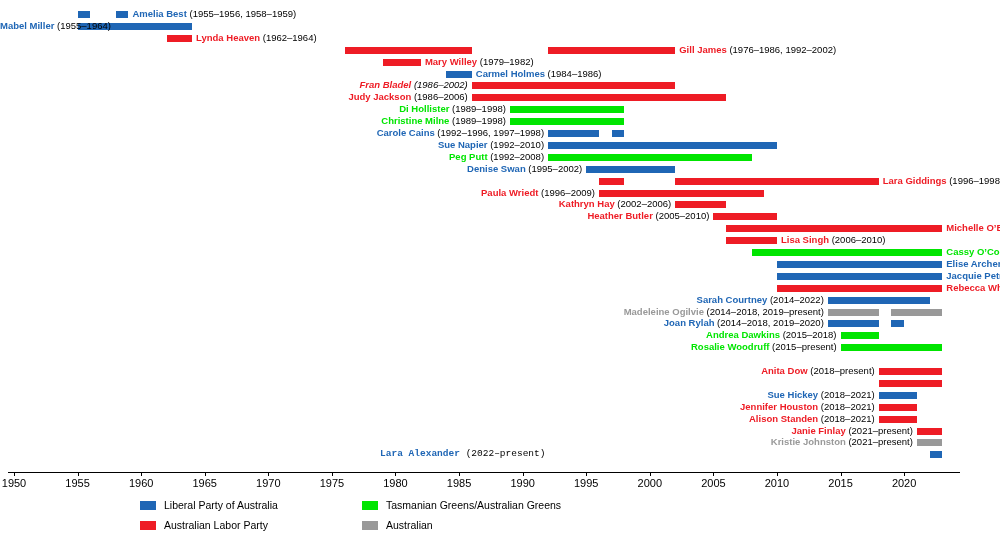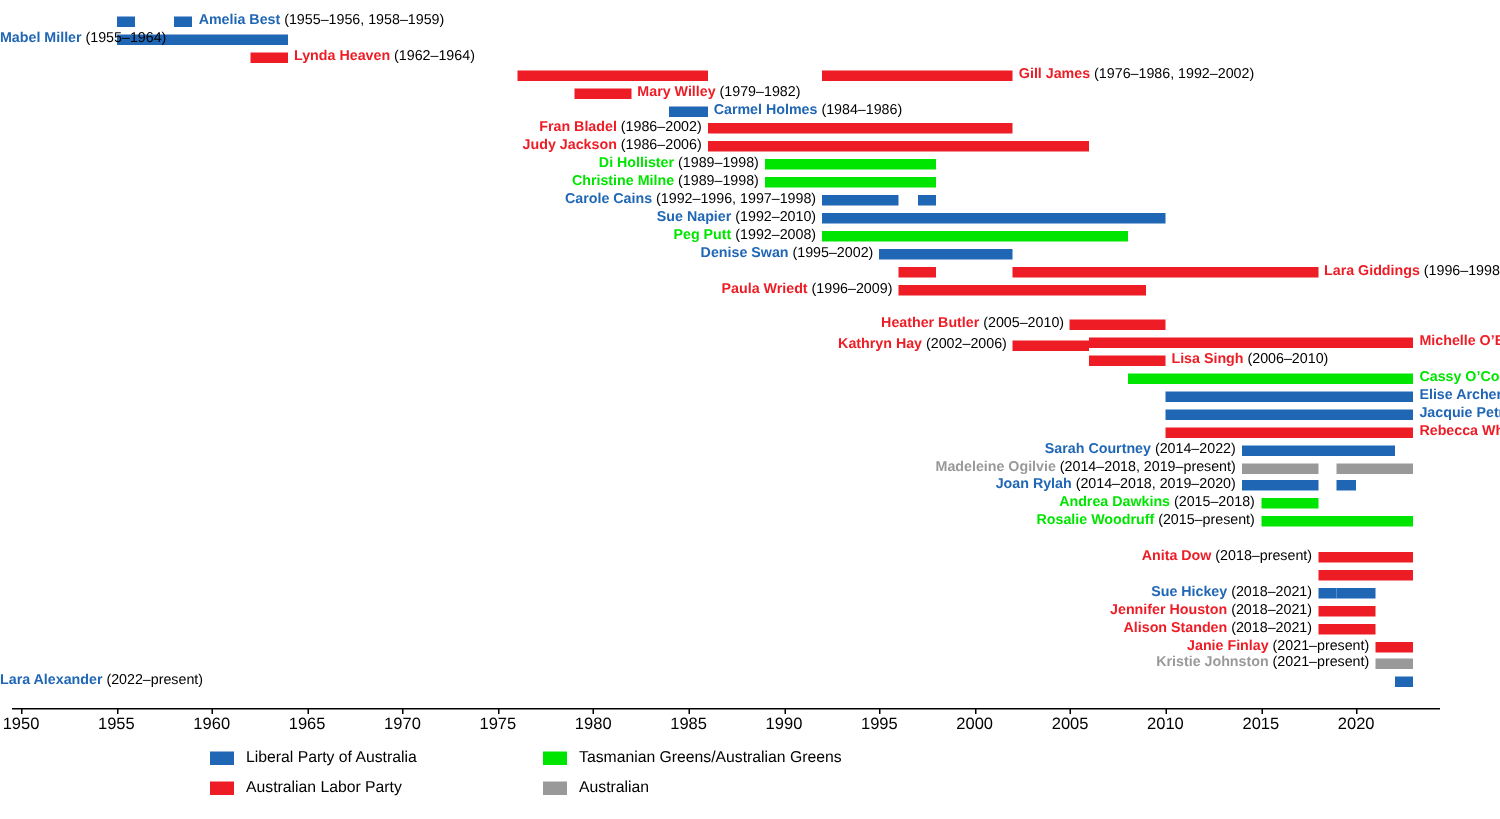--- a/index.html
+++ b/index.html
@@ -135,21 +135,21 @@
         <div class="rowlabel" style="left: 679.243px;"><span class="nm" style="color: rgb(238, 28, 37);">Gill James</span><span class="yr"> (1976–1986, 1992–2002)</span></div>
       </div>
       <div class="row" style="top: 56.6px; left: 0px; width: 1000px;">
         <div class="bar" style="left: 382.77px; width: 38.1486px; background: rgb(238, 28, 37);"></div>
         <div class="rowlabel" style="left: 424.919px;"><span class="nm" style="color: rgb(238, 28, 37);">Mary Willey</span><span class="yr"> (1979–1982)</span></div>
       </div>
       <div class="row" style="top: 68.5px; left: 0px; width: 1000px;">
         <div class="bar" style="left: 446.351px; width: 25.4324px; background: rgb(31, 102, 181);"></div>
         <div class="rowlabel" style="left: 475.784px;"><span class="nm" style="color: rgb(31, 102, 181);">Carmel Holmes</span><span class="yr"> (1984–1986)</span></div>
       </div>
-      <div class="row" style="top: 80.4px; left: 0px; width: 998px;">
+      <div class="row" style="top: 80.4px; left: 0px; width: 998px; font-style: italic;">
         <div class="bar" style="left: 471.784px; width: 203.459px; background: rgb(238, 28, 37);"></div>
         <div class="rowlabel" style="left: 0px; width: 467.784px; text-align: right; direction: ltr; overflow: visible;"><span class="nm" style="color: rgb(238, 28, 37);">Fran Bladel</span><span class="yr"> (1986–2002)</span></div>
       </div>
       <div class="row" style="top: 92.3px; left: 0px; width: 1000px;">
         <div class="bar" style="left: 471.784px; width: 254.324px; background: rgb(238, 28, 37);"></div>
         <div class="rowlabel" style="left: 0px; width: 467.784px; text-align: right; direction: ltr; overflow: visible;"><span class="nm" style="color: rgb(238, 28, 37);">Judy Jackson</span><span class="yr"> (1986–2006)</span></div>
       </div>
       <div class="row" style="top: 104.2px; left: 0px; width: 1000px;">
         <div class="bar" style="left: 509.932px; width: 114.446px; background: rgb(0, 229, 0);"></div>
         <div class="rowlabel" style="left: 0px; width: 505.932px; text-align: right; direction: ltr; overflow: visible;"><span class="nm" style="color: rgb(0, 229, 0);">Di Hollister</span><span class="yr"> (1989–1998)</span></div>
@@ -177,21 +177,21 @@
       </div>
       <div class="row" style="top: 175.6px; left: 0px; width: 1000px;">
         <div class="bar" style="left: 598.946px; width: 25.4324px; background: rgb(238, 28, 37);"></div>
         <div class="bar" style="left: 675.243px; width: 203.459px; background: rgb(238, 28, 37);"></div>
         <div class="rowlabel" style="left: 882.703px;"><span class="nm" style="color: rgb(238, 28, 37);">Lara Giddings</span><span class="yr"> (1996–1998, 2002–2018)</span></div>
       </div>
       <div class="row" style="top: 187.5px; left: 0px; width: 1000px;">
         <div class="bar" style="left: 598.946px; width: 165.311px; background: rgb(238, 28, 37);"></div>
         <div class="rowlabel" style="left: 0px; width: 594.946px; text-align: right; direction: ltr; overflow: visible;"><span class="nm" style="color: rgb(238, 28, 37);">Paula Wriedt</span><span class="yr"> (1996–2009)</span></div>
       </div>
-      <div class="row" style="top: 199.4px; left: 0px; width: 844px; margin-top: 26px;">
+      <div class="row" style="top: 199.4px; left: 0px; width: 844px;">
         <div class="bar" style="left: 675.243px; width: 50.8649px; background: rgb(238, 28, 37);"></div>
         <div class="rowlabel" style="left: 0px; width: 671.243px; text-align: right; direction: ltr; overflow: visible;"><span class="nm" style="color: rgb(238, 28, 37);">Kathryn Hay</span><span class="yr"> (2002–2006)</span></div>
       </div>
       <div class="row" style="top: 211.3px; left: 0px; width: 1000px;">
         <div class="bar" style="left: 713.392px; width: 63.5811px; background: rgb(238, 28, 37);"></div>
         <div class="rowlabel" style="left: 0px; width: 709.392px; text-align: right; direction: ltr; overflow: visible;"><span class="nm" style="color: rgb(238, 28, 37);">Heather Butler</span><span class="yr"> (2005–2010)</span></div>
       </div>
       <div class="row" style="top: 223.2px; left: 0px; width: 1000px;">
         <div class="bar" style="left: 726.108px; width: 216.176px; background: rgb(238, 28, 37);"></div>
         <div class="rowlabel" style="left: 946.284px;"><span class="nm" style="color: rgb(238, 28, 37);">Michelle O’Byrne</span></div>
@@ -261,21 +261,21 @@
       <div class="row" style="top: 425.5px; left: 0px; width: 1000px;">
         <div class="bar" style="left: 916.851px; width: 25.4324px; background: rgb(238, 28, 37);"></div>
         <div class="rowlabel" style="left: 0px; width: 912.851px; text-align: right; direction: ltr; overflow: visible;"><span class="nm" style="color: rgb(238, 28, 37);">Janie Finlay</span><span class="yr"> (2021–present)</span></div>
       </div>
       <div class="row" style="top: 437.4px; left: 0px; width: 900px;">
         <div class="bar" style="left: 916.851px; width: 25.4324px; background: rgb(153, 153, 153);"></div>
         <div class="rowlabel" style="left: 0px; width: 912.851px; text-align: right; direction: ltr; overflow: visible;"><span class="nm" style="color: rgb(153, 153, 153);">Kristie Johnston</span><span class="yr"> (2021–present)</span></div>
       </div>
       <div class="row" style="top: 449.3px; left: 0px; width: 1000px;">
         <div class="bar" style="left: 929.568px; width: 12.7162px; background: rgb(31, 102, 181);"></div>
-        <div class="rowlabel" style="left: 0px; width: 925.568px; text-align: left; direction: ltr; overflow: visible;"><span class="nm" style="color: rgb(31, 102, 181);">Lara Alexander</span><span class="yr"> (2022–present)</span></div>
+        <div class="rowlabel" style="left: 0px; width: 925.568px; text-align: center; direction: ltr; overflow: visible; font-family: Liberation Mono, monospace;"><span class="nm" style="color: rgb(31, 102, 181);">Lara Alexander</span><span class="yr"> (2022–present)</span></div>
       </div>
     </div>
   <div class="axis" id="axis">
     <div class="axis-line"></div>
   <div class="tick" style="left: 14px;"></div>
       <div class="ticklabel" style="left: 14px;">1950</div>
       <div class="tick" style="left: 77.5811px;"></div>
       <div class="ticklabel" style="left: 77.5811px;">1955</div>
       <div class="tick" style="left: 141.162px;"></div>
       <div class="ticklabel" style="left: 141.162px;">1960</div>

